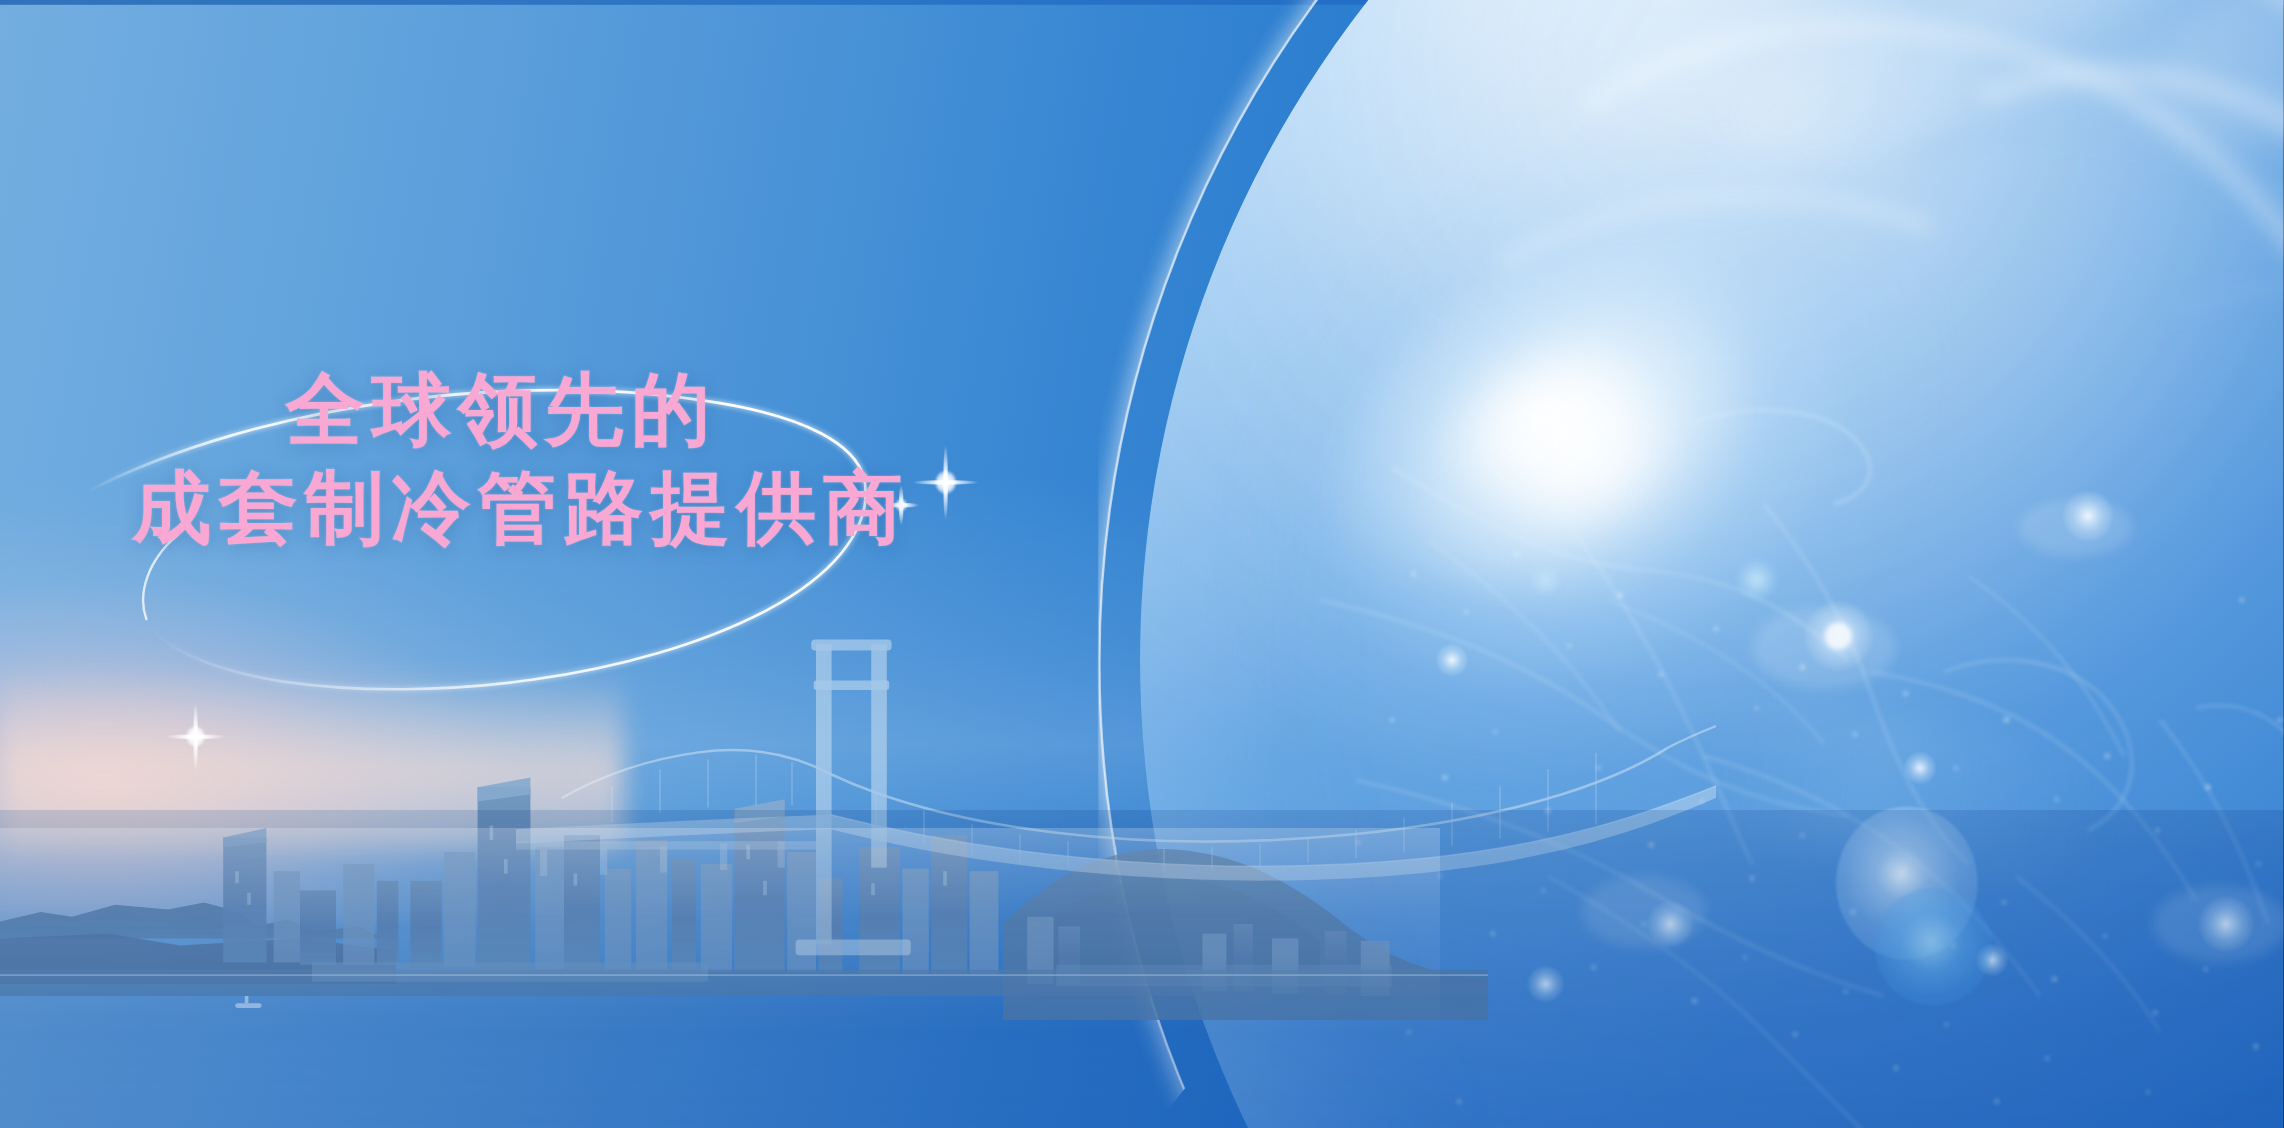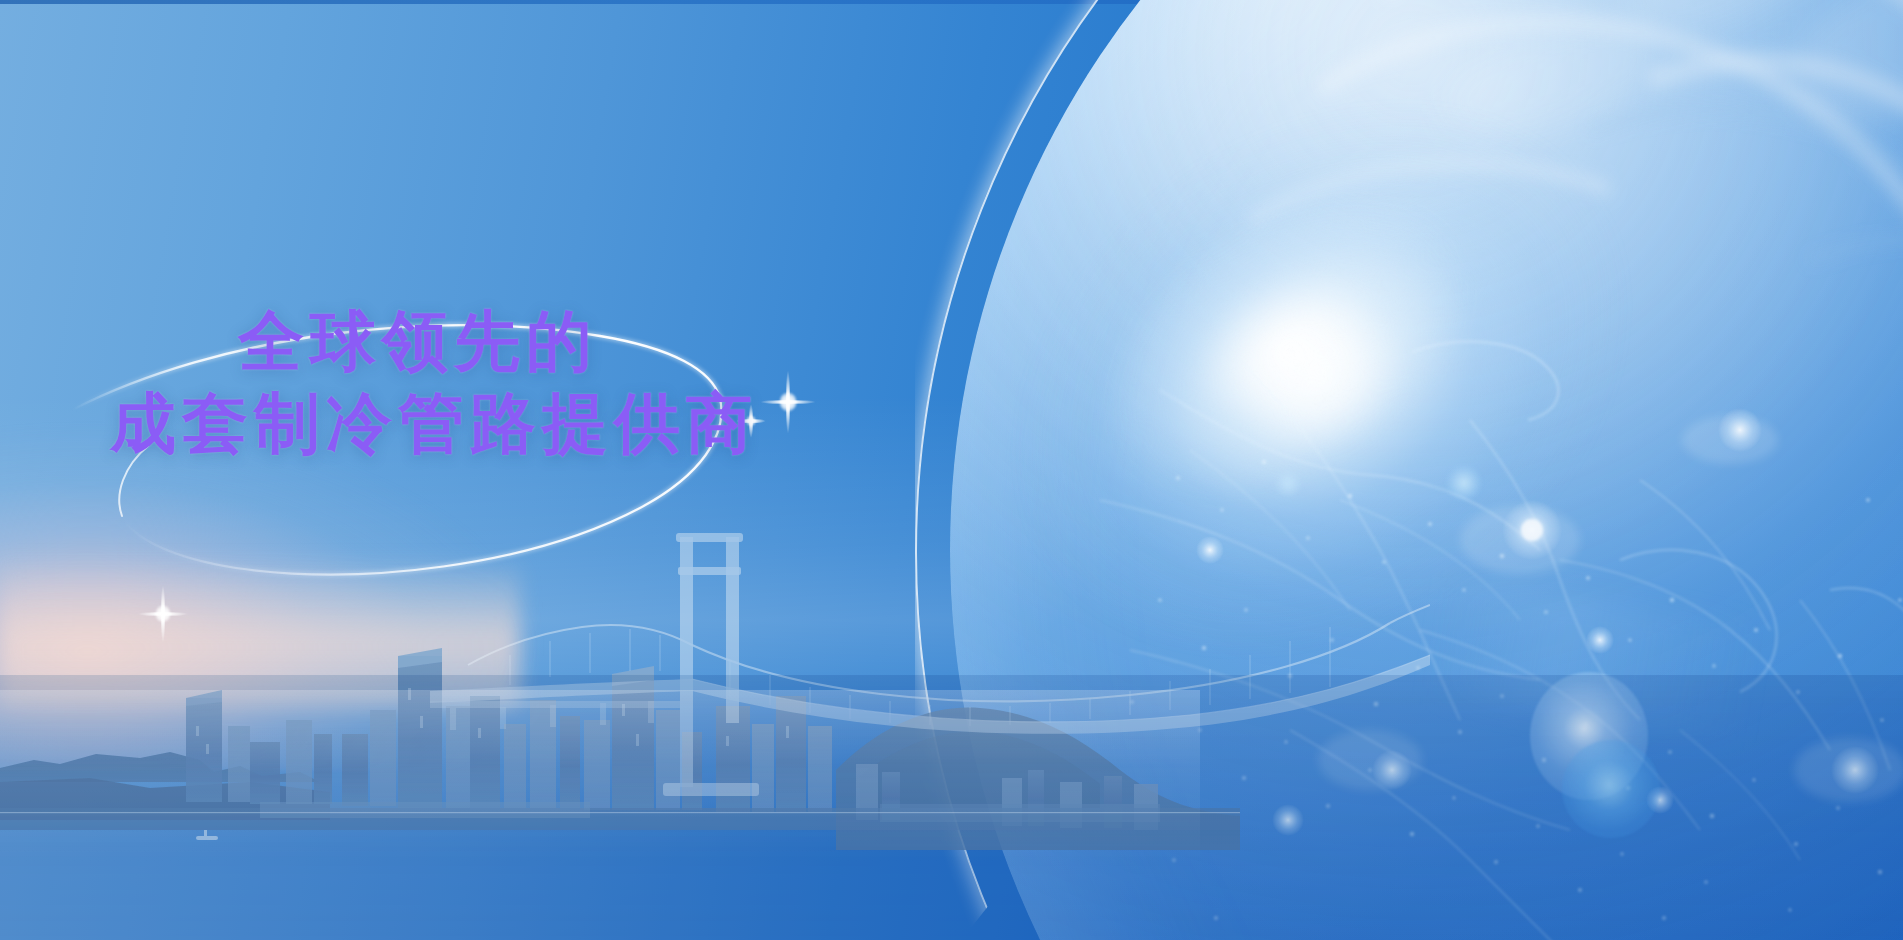--- a/index.html
+++ b/index.html
@@ -208,21 +208,21 @@
   .spark .core{width:30%;height:30%;border-radius:50%;
     background:radial-gradient(circle,#fff 0%,rgba(255,255,255,.85) 45%,rgba(255,255,255,0) 100%);
     filter:blur(1px);}
 
   
   .headline{
     position:absolute;left:110px;top:300px;
     z-index:9;
   }
   .hl-line{
-    color:#8b5cf6;
+    color:#f9a8d4;
     font-weight:700;
     font-size:66px;
     line-height:82px;
     letter-spacing:6px;
     white-space:nowrap;
     text-shadow:0 2px 14px rgba(30,80,140,.28), 0 0 2px rgba(255,255,255,.35);
   }
   .hl-line.l1{margin-left:128px;}
   .hl-line.l2{margin-left:0;}
 </style>

